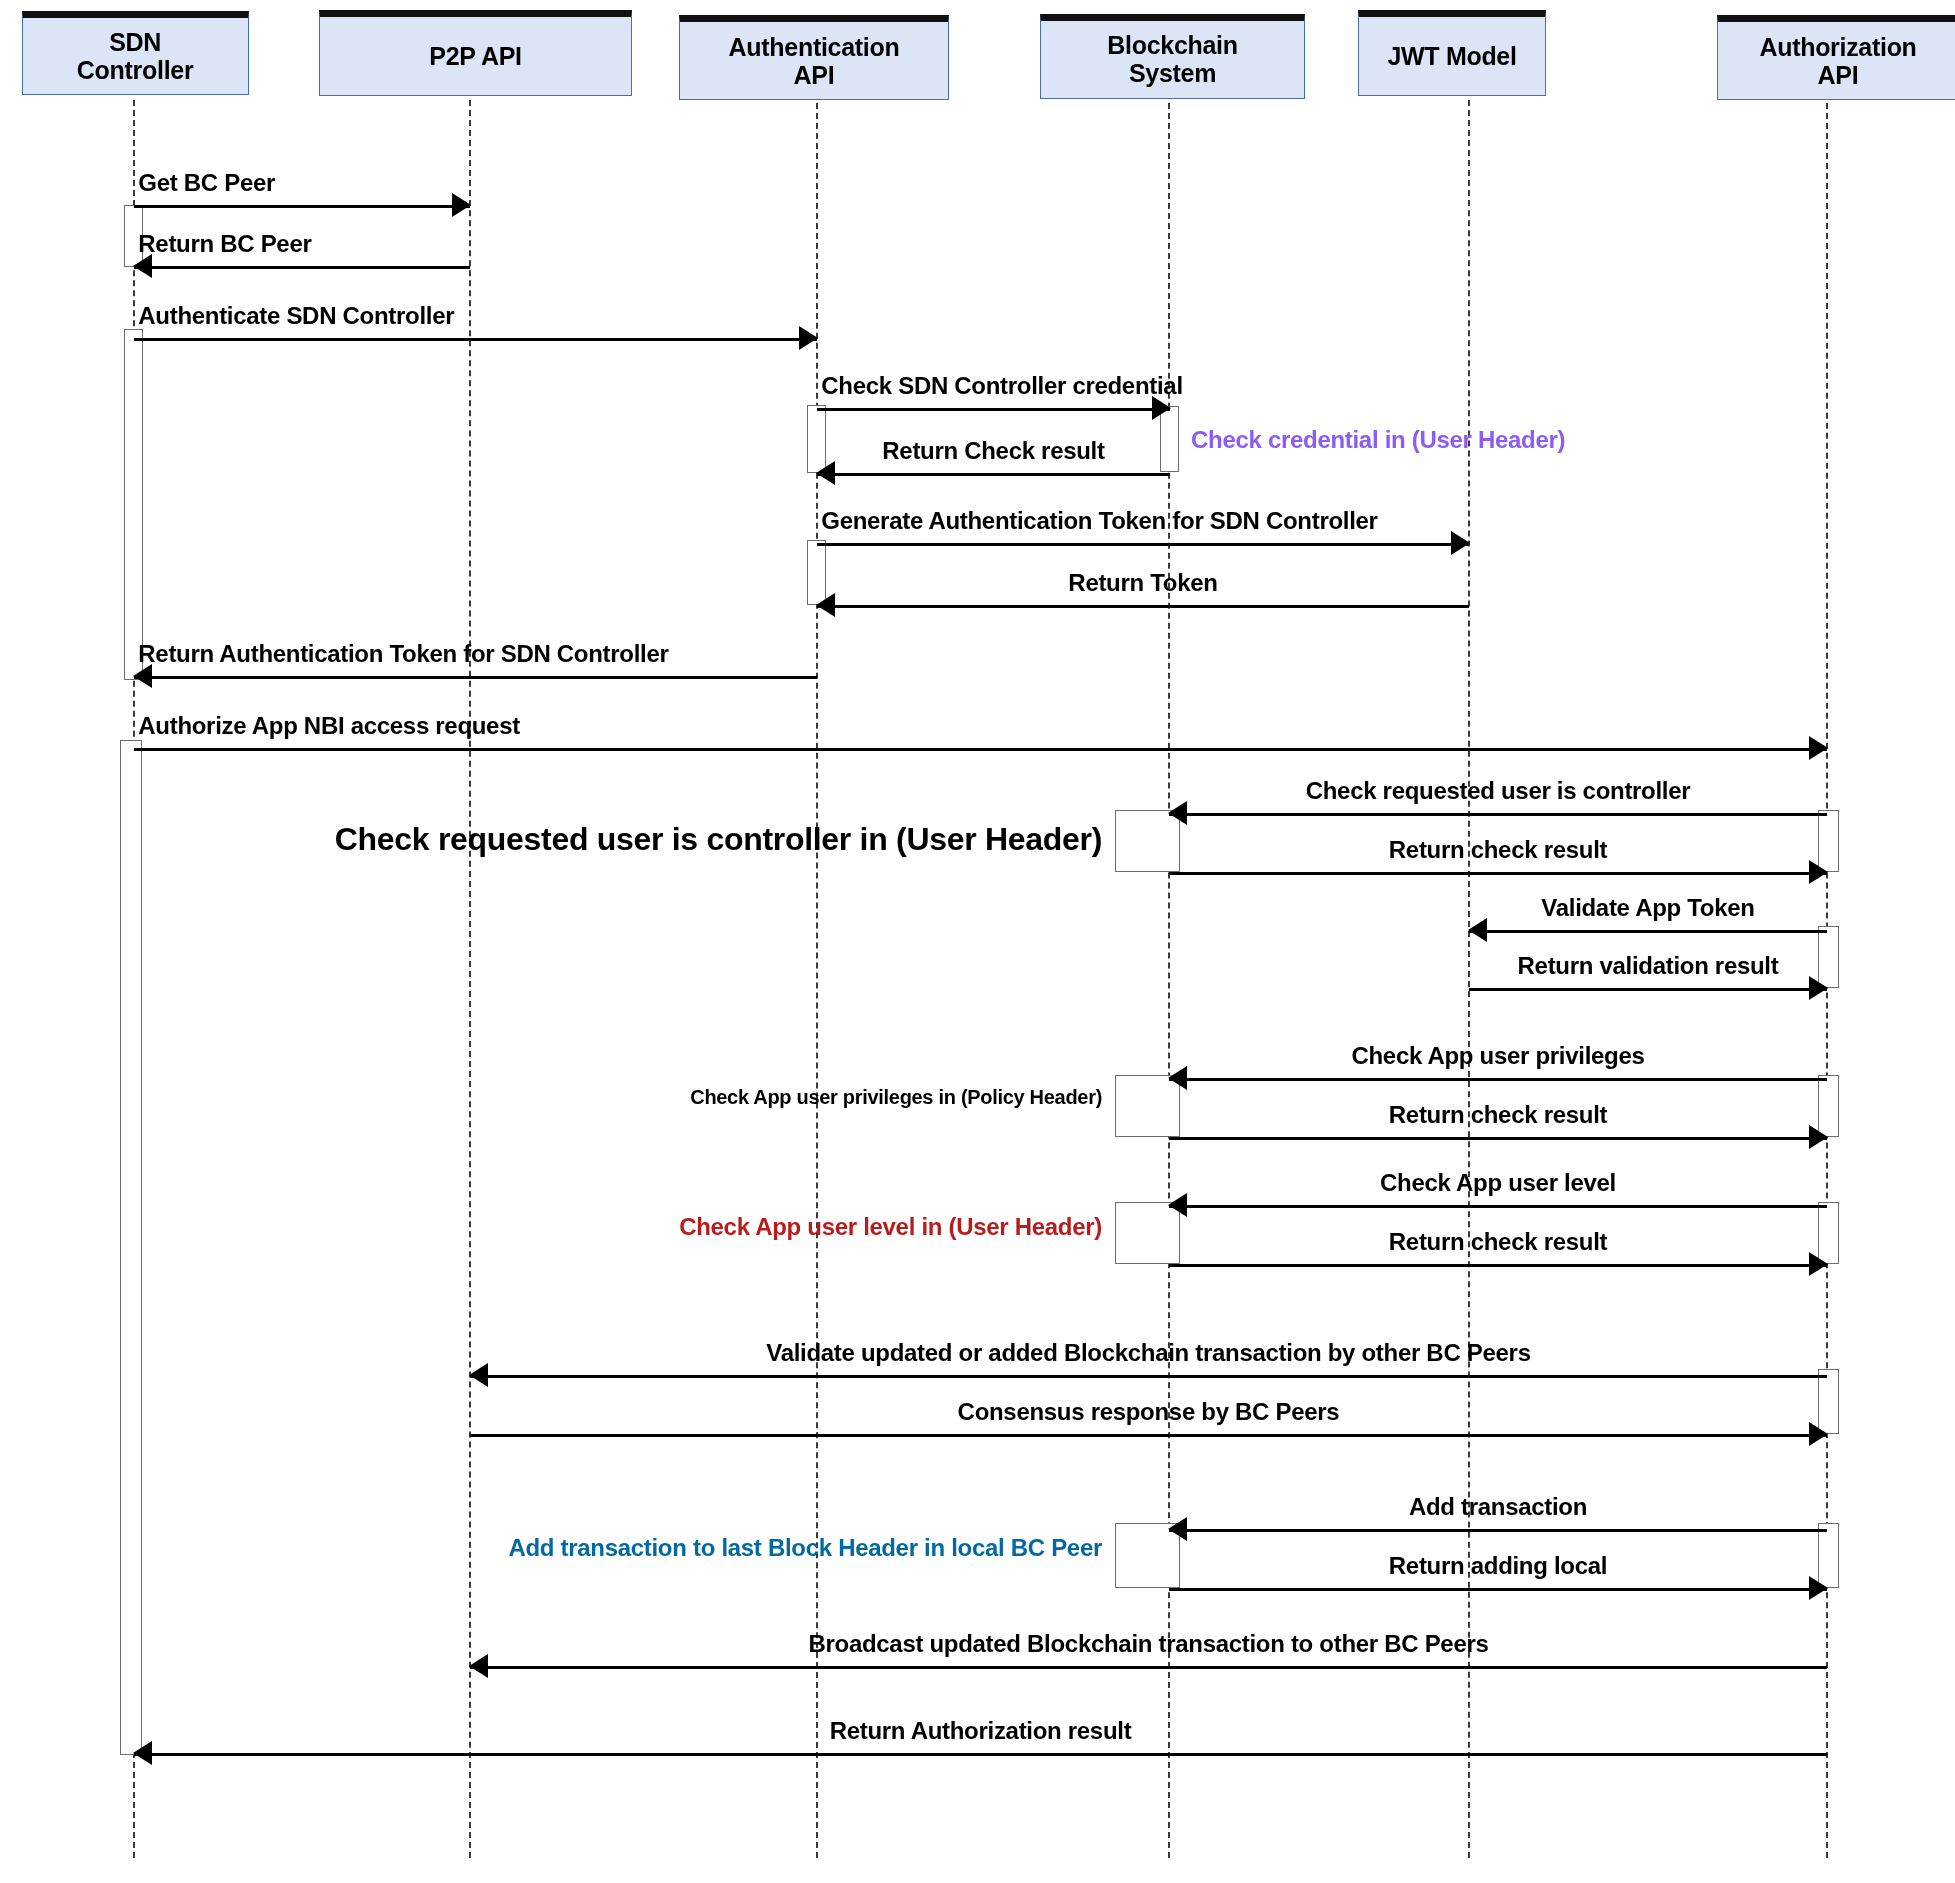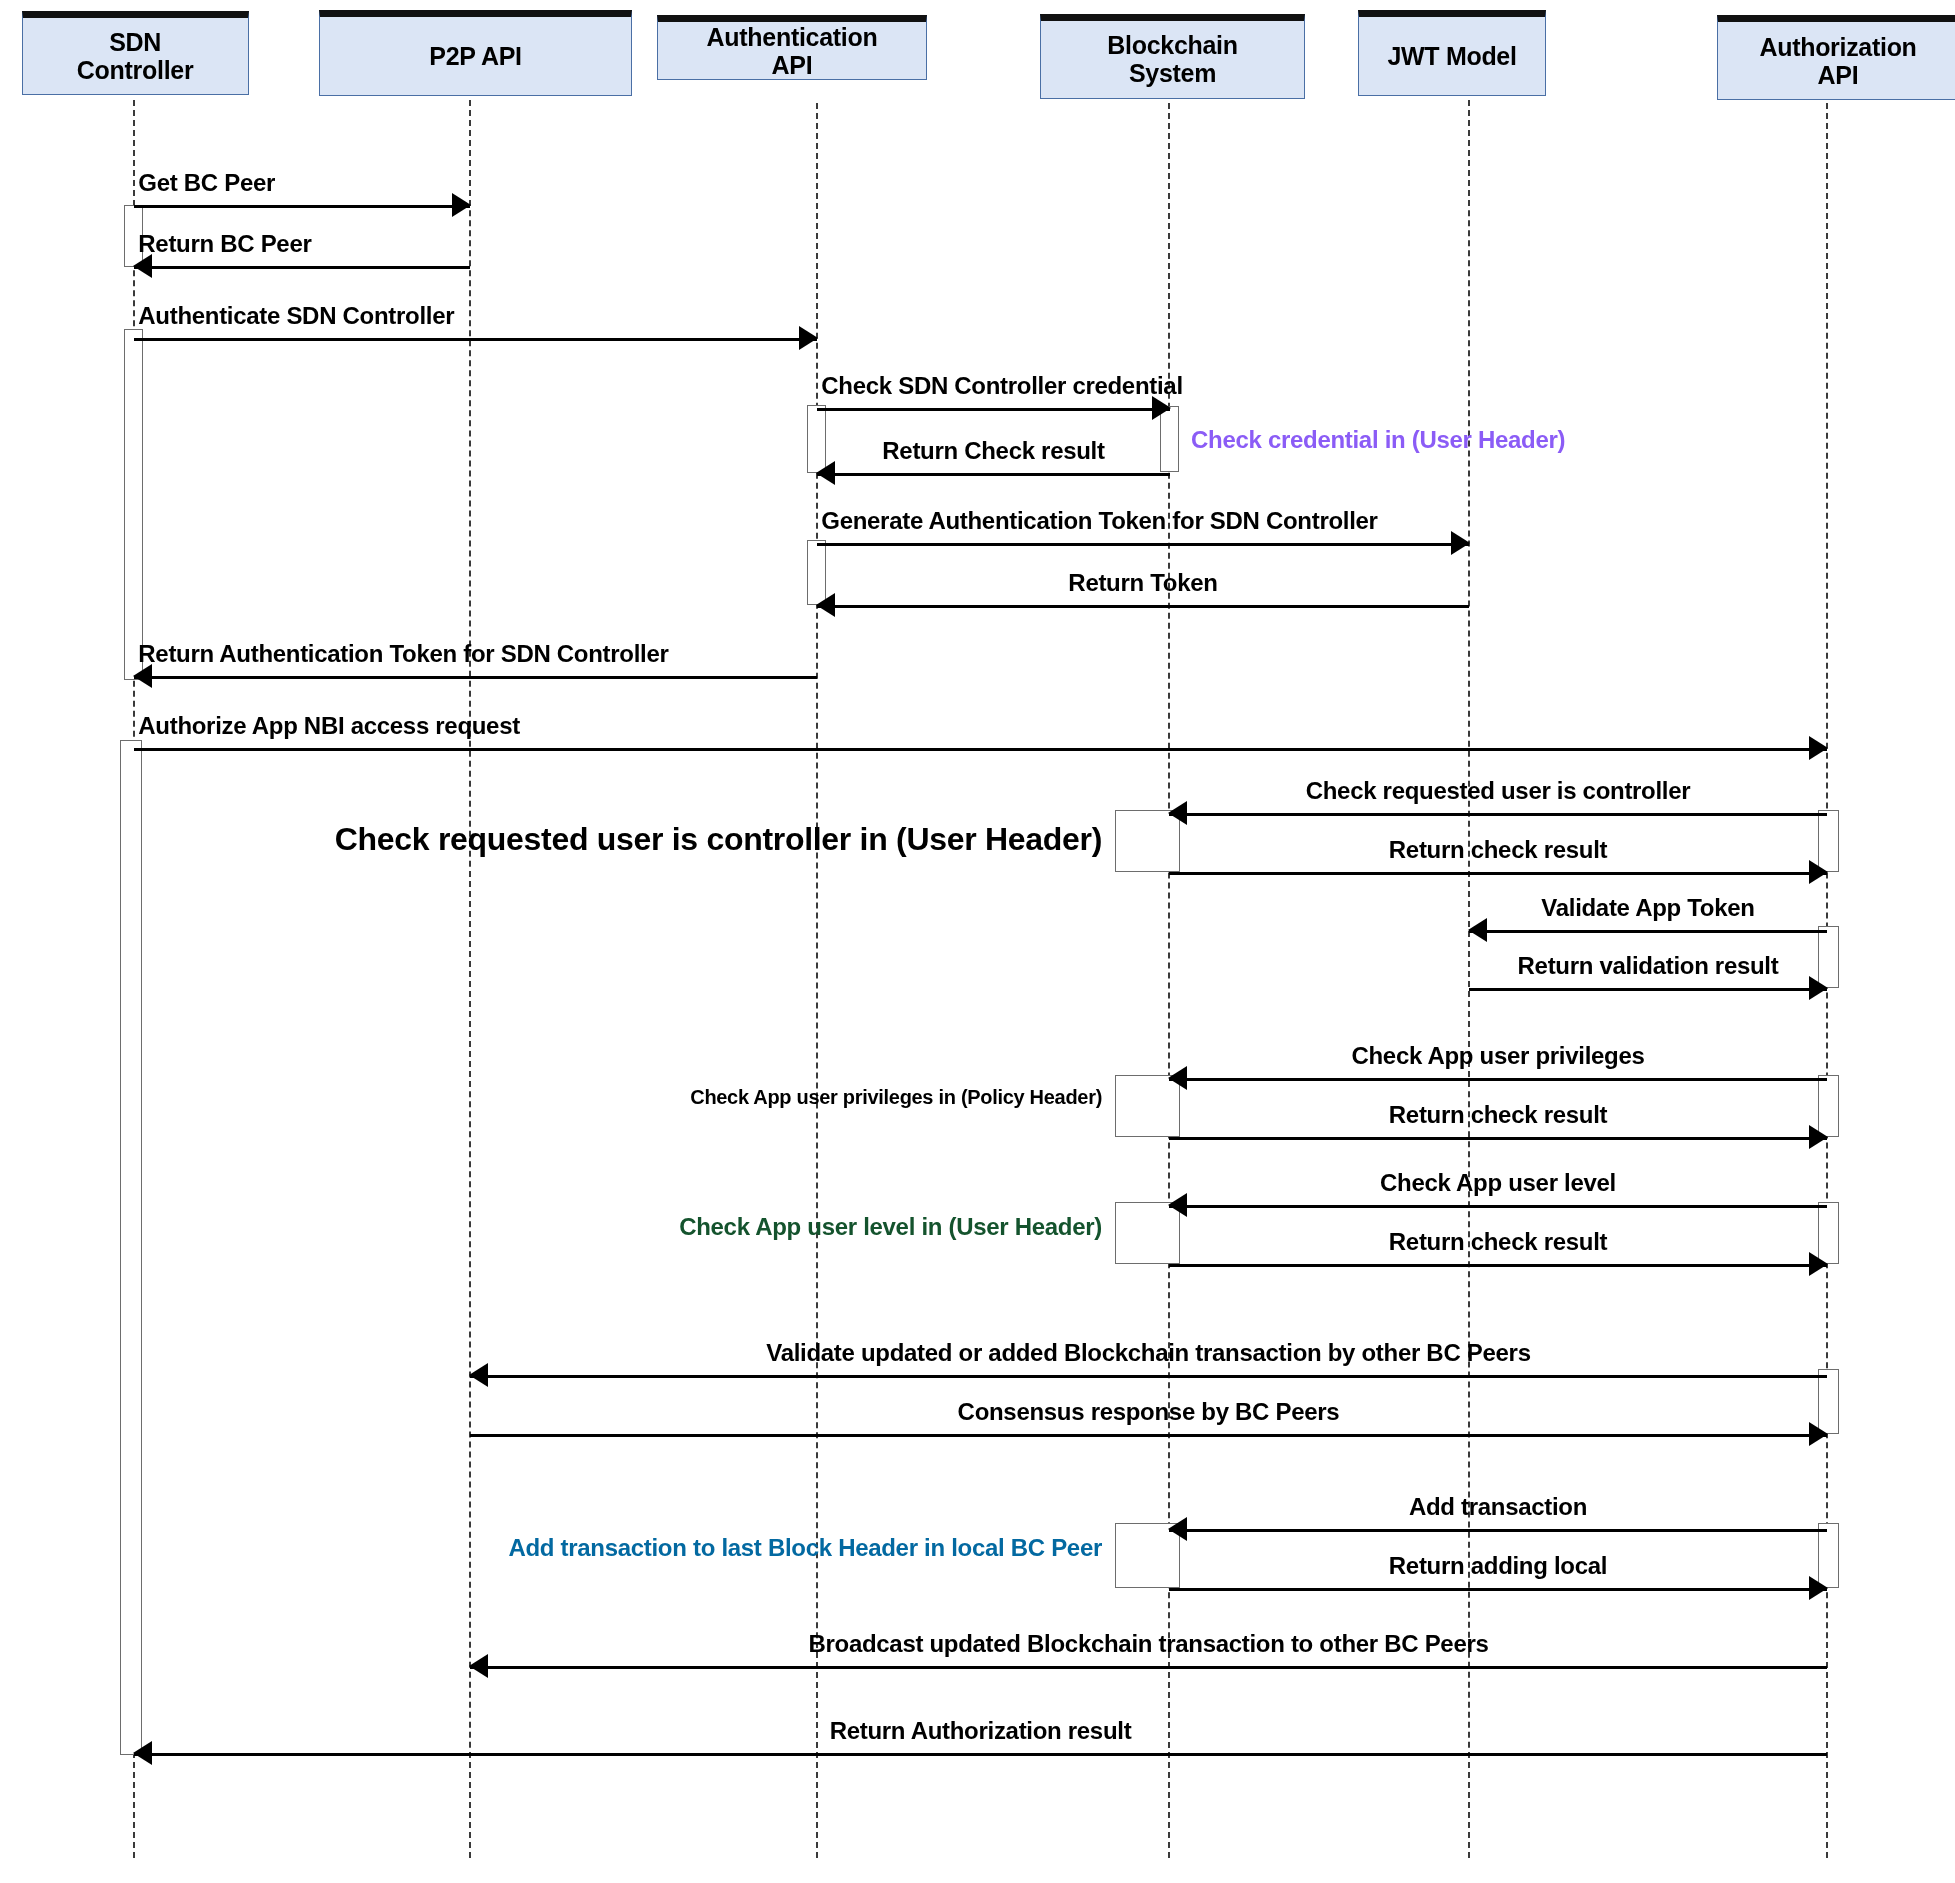--- a/index.html
+++ b/index.html
@@ -82,21 +82,21 @@
 
 <div id="stage">
   <div id="participants-layer">
       <div class="participant" style="left: 21.6px; top: 10.8px; width: 227px; height: 84px;">
         <span class="pline">SDN</span>
         <span class="pline">Controller</span>
       </div>
       <div class="participant" style="left: 319px; top: 9.7px; width: 313px; height: 86px;">
         <span class="pline">P2P API</span>
       </div>
-      <div class="participant" style="left: 657px; top: 15px; width: 270px; height: 65px;">
+      <div class="participant" style="left: 679px; top: 15px; width: 270px; height: 85px;">
         <span class="pline">Authentication</span>
         <span class="pline">API</span>
       </div>
       <div class="participant" style="left: 1040px; top: 13.5px; width: 265px; height: 85px;">
         <span class="pline">Blockchain</span>
         <span class="pline">System</span>
       </div>
       <div class="participant" style="left: 1358px; top: 9.7px; width: 188px; height: 86px;">
         <span class="pline">JWT Model</span>
       </div>
@@ -245,17 +245,17 @@
       <div class="msg to-left" style="left: 134px; top: 1753px; width: 1693px;">
         <div class="shaft"></div>
         <div class="head"></div>
         <div class="label c">Return Authorization result</div>
       </div>
     </div>
   <div id="notes-layer">
       <div style="position: absolute; top: 411px; white-space: nowrap; font-size: 24px; font-weight: 700; color: #8b5cf6; letter-spacing: -0.3px; left: 1191px; margin-top: 15px;">Check credential in (User Header)</div>
       <div style="position: absolute; top: 821px; white-space: nowrap; font-size: 32px; font-weight: 700; color: rgb(0, 0, 0); letter-spacing: -0.3px; left: 0px; width: 1102px; text-align: right;">Check requested user is controller in (User Header)</div>
       <div style="position: absolute; top: 1086px; white-space: nowrap; font-size: 20px; font-weight: 700; color: rgb(0, 0, 0); letter-spacing: -0.3px; left: 0px; width: 1102px; text-align: right;">Check App user privileges in (Policy Header)</div>
-      <div style="position: absolute; top: 1213px; white-space: nowrap; font-size: 24px; font-weight: 700; color: #14532d; letter-spacing: -0.3px; left: 0px; width: 1102px; text-align: right;">Check App user level in (User Header)</div>
+      <div style="position: absolute; top: 1213px; white-space: nowrap; font-size: 24px; font-weight: 700; color: #b91c1c; letter-spacing: -0.3px; left: 0px; width: 1102px; text-align: right;">Check App user level in (User Header)</div>
       <div style="position: absolute; top: 1534px; white-space: nowrap; font-size: 24px; font-weight: 700; color: #0369a1; letter-spacing: -0.3px; left: 0px; width: 1102px; text-align: right;">Add transaction to last Block Header in local BC Peer</div>
     </div>
 </div>
 
 
 </body></html>

